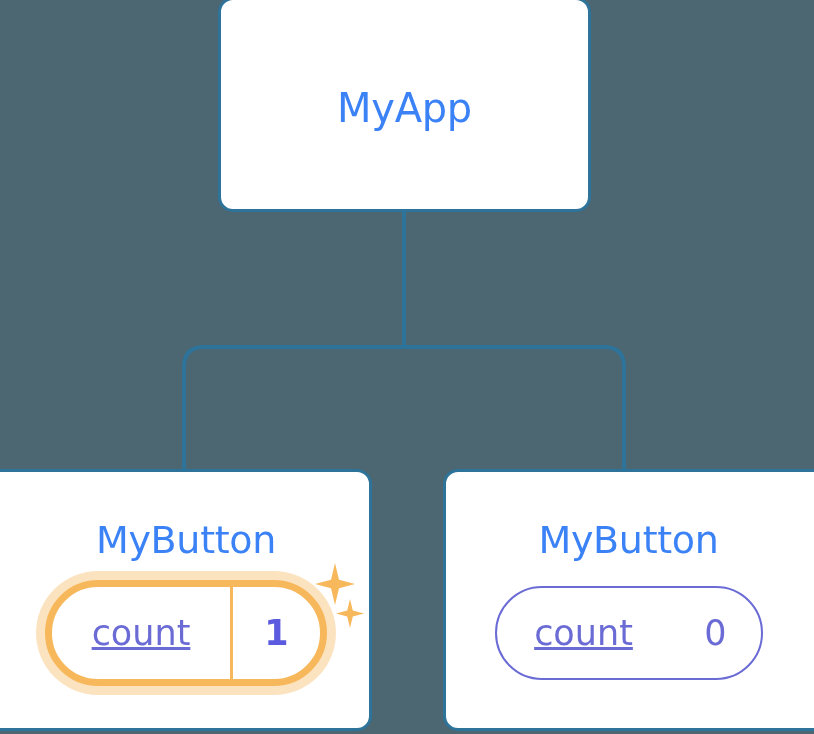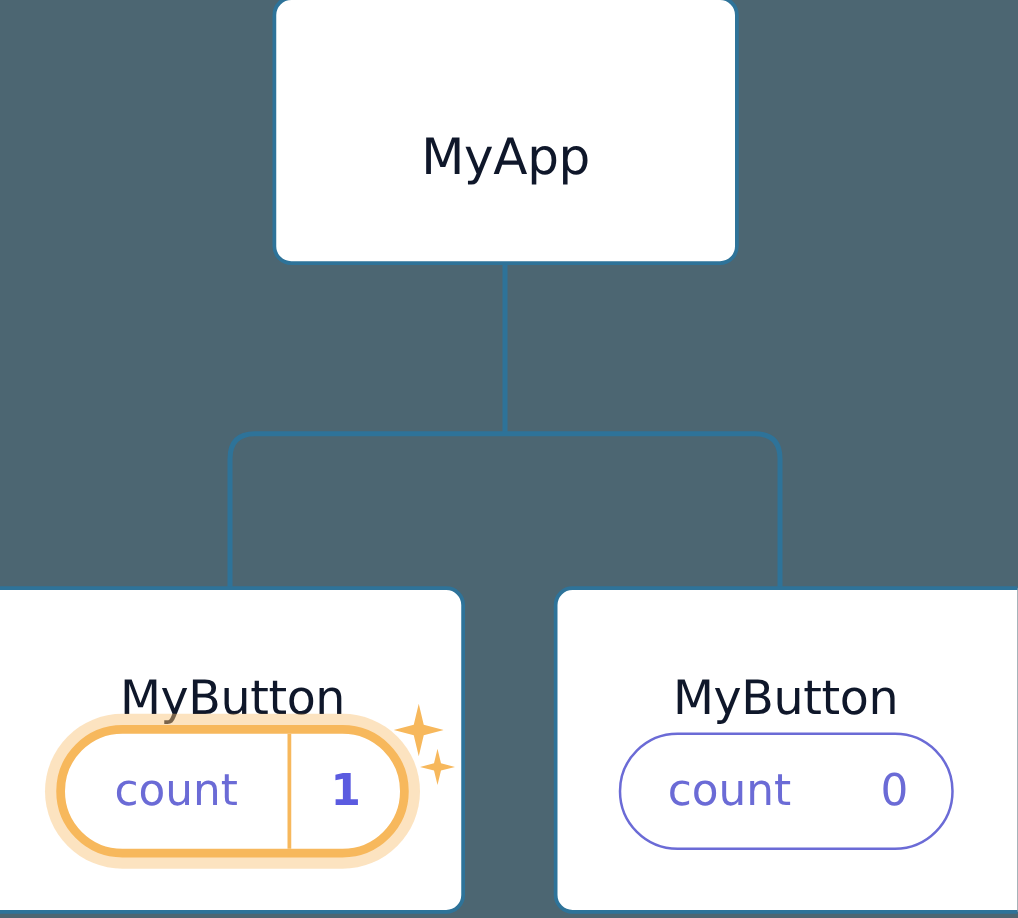--- a/index.html
+++ b/index.html
@@ -39,26 +39,25 @@
     border: 3px solid #2e7399;
     border-radius: 15px;
     box-sizing: border-box;
   }
 
   .node-title {
     position: absolute;
     left: 0;
     right: 0;
     text-align: center;
-    color: #0f172a;
+    color: #3b82f6;
     font-size: 38px;
     font-weight: 400;
     letter-spacing: -0.3px;
     white-space: nowrap;
-    margin-top: 18px;
   }
 
   
   #node-root {
     left: 218px;
     top: -3px;
     width: 373px;
     height: 215px;
   }
   #node-root .node-title {
@@ -136,21 +135,21 @@
   }
 
   .pill-key, .pill-val {
     display: flex;
     align-items: center;
     justify-content: center;
     font-size: 35px;
     line-height: 1;
     white-space: nowrap;
   }
-  .pill-key { flex: 0 0 auto; }
+  .pill-key { flex: 0 0 auto; text-decoration: underline; }
   .pill-val { flex: 0 0 auto; }
 
   .pill.normal  .pill-key { width: 174px; }
   .pill.normal  .pill-val { width: 90px;  }
   .pill.highlight .pill-key { width: 178px; }
   .pill.highlight .pill-val { width: 87px;  }
 
   
   #node-child-0 .pill-wrap {
     left: 14px; right: 0; top: 108px;

